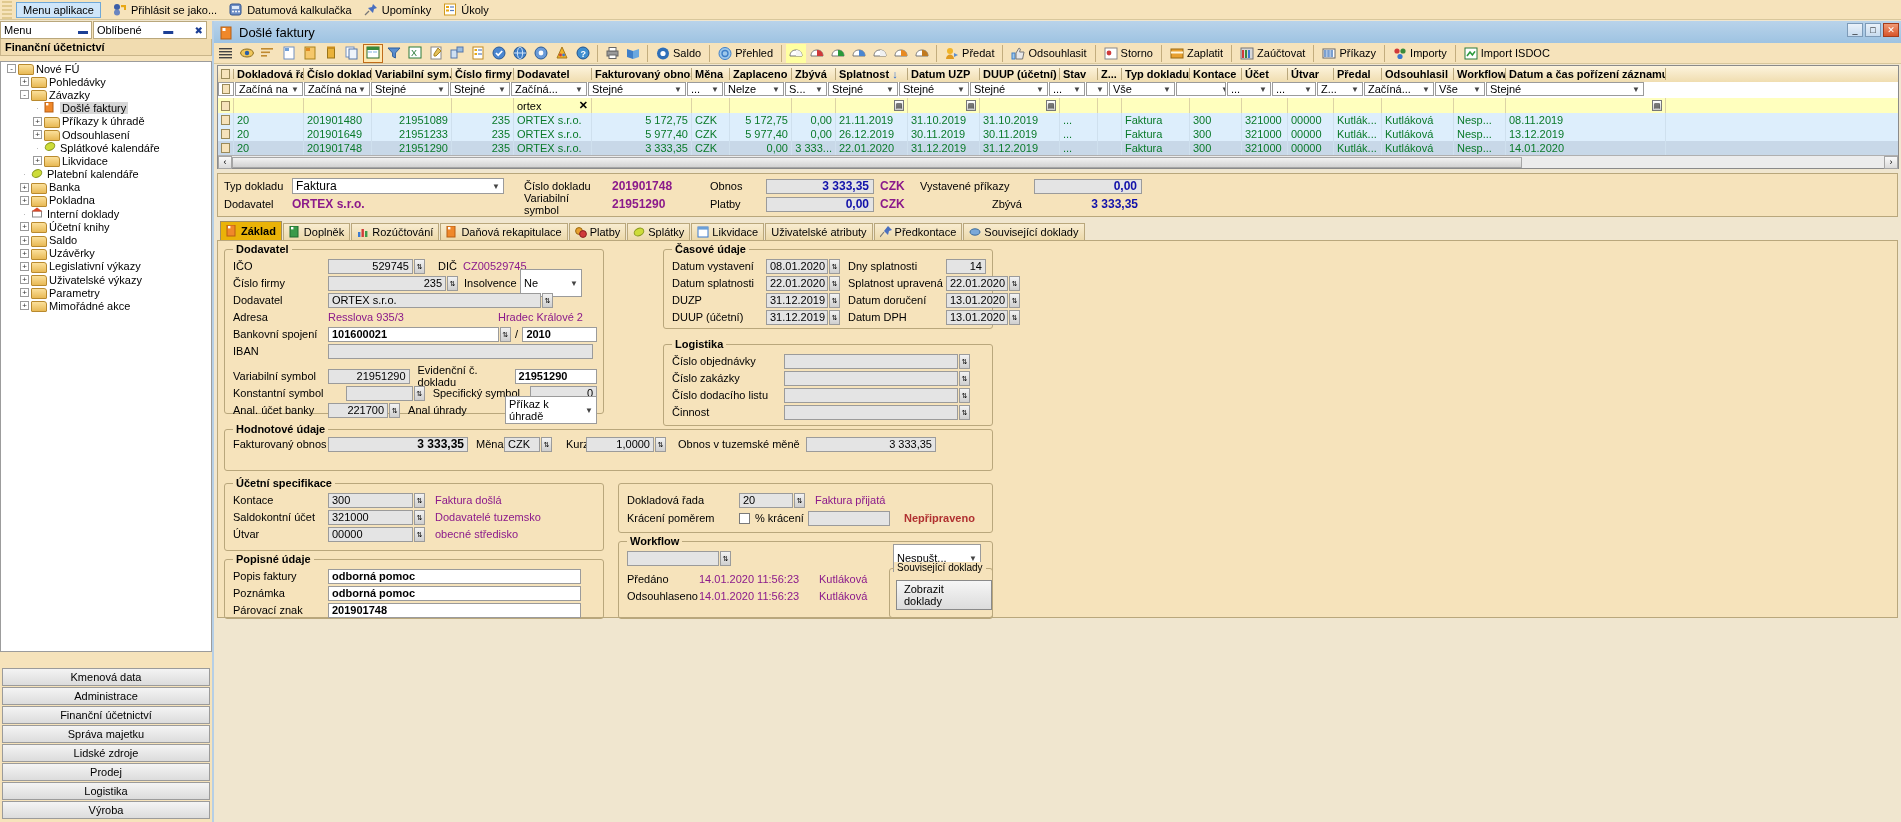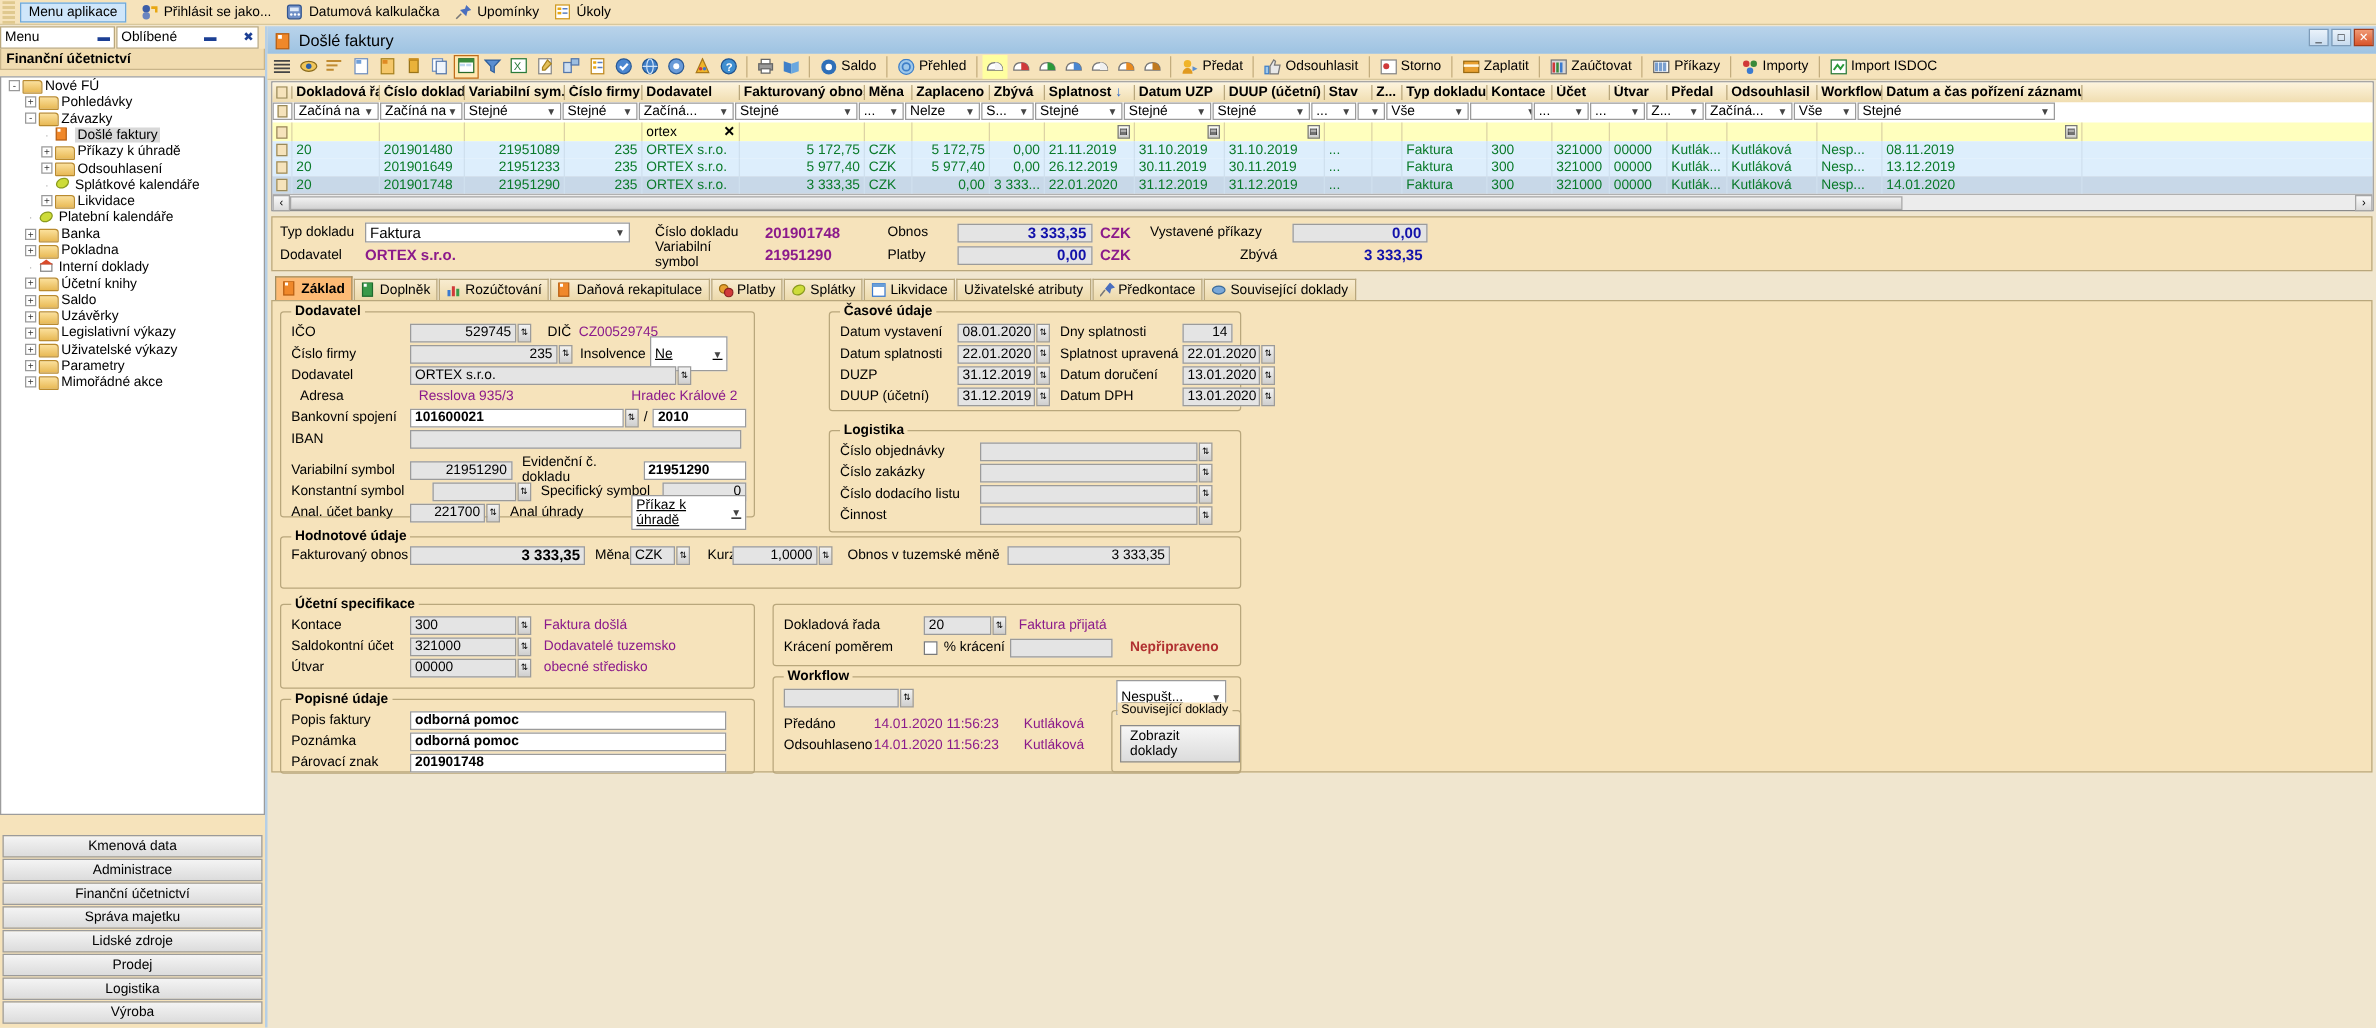--- a/index.html
+++ b/index.html
@@ -86,37 +86,37 @@
   .dval-purple { color:#8b1a8b; font-weight:bold; font-size:12px;}
   .dinput { background:#e4e4e4; border:1px solid #9b9b9b; height:15px; text-align:right; padding:0 4px;
             display:flex; align-items:center; justify-content:flex-end; color:#1111aa; font-weight:bold; font-size:12px;}
   .dsel { background:#fff; border:1px solid #9b9b9b; height:16px; display:flex; align-items:center;
           padding:0 3px; justify-content:space-between; font-size:12px;}
 
   
   .tabs { display:flex; align-items:flex-end; height:19px; margin:4px 0 0 6px; gap:1px;}
   .tab { display:flex; align-items:center; gap:3px; border:1px solid #b9a77c; border-bottom:none;
          background:linear-gradient(#f8ecd0,#ecd9ab); padding:1px 5px; height:17px; font-size:11px; white-space:nowrap;}
-  .tab.active { background:#fdba74; height:19px; font-weight:bold; border-color:#a08d62;}
+  .tab.active { background:#eab308; height:19px; font-weight:bold; border-color:#a08d62;}
 
   
   .panelzone { position:relative; margin:0 3px; background:#f6e3bb; border:1px solid #b9a77c; height:378px;}
   .grp { position:absolute; border:1px solid #b9a77c; border-radius:3px; }
   .grpttl { position:absolute; top:-7px; left:8px; background:#f6e3bb; padding:0 3px; font-weight:bold; font-size:11px;}
   .frow { display:flex; align-items:center; height:16px; font-size:11px; }
   .flab { flex:none; }
   .fin { background:#e4e4e4; border:1px solid #9b9b9b; height:15px; display:flex; align-items:center; padding:0 3px;}
   .fin.white { background:#fff;font-weight:bold; }
   .fin.r { justify-content:flex-end; }
   .spin { width:11px; height:15px; border:1px solid #9b9b9b; background:linear-gradient(#f2f2f2,#cfcfcf);
           font-size:7px; text-align:center; line-height:13px; flex:none; margin-left:1px;}
   .ptext { color:#8b1a8b; }
   .rtext { color:#b03030; }
   .combo { background:#fff; border:1px solid #9b9b9b; height:28px; display:flex; align-items:center;
-           justify-content:space-between; padding:0 3px; font-size:11px;text-decoration:underline;}
+           justify-content:space-between; padding:0 3px; font-size:11px;}
   .btn3d { border:1px solid #8a8a8a; background:linear-gradient(#f6f6f6,#dcdcdc); padding:2px 7px; font-size:11px;}
   .cbx { width:11px; height:11px; border:1px solid #7a7a7a; background:#fff; flex:none;}
 </style>
 </head>
 <body>
 
 <div class="appbar">
   <div class="grip"></div>
   <div class="menu-app">Menu aplikace</div>
   <div class="appitem">
@@ -992,21 +992,21 @@
           <div class="combo" style="width:62px;">
             <span>Ne</span>
             <span class="chevron">▼</span>
           </div>
         </div>
         <div class="frow" style="margin-top:1px;">
           <span class="flab" style="width:95px;">Dodavatel</span>
           <div class="fin" style="width:213px;">ORTEX s.r.o.</div>
           <div class="spin">⇅</div>
         </div>
-        <div class="frow" style="margin-top:1px;justify-content:center;">
+        <div class="frow" style="margin-top:1px;">
           <span class="flab" style="width:95px;">Adresa</span>
           <span class="ptext" style="width:170px;">Resslova 935/3</span>
           <span class="ptext">Hradec Králové 2</span>
         </div>
         <div class="frow" style="margin-top:1px;">
           <span class="flab" style="width:95px;">Bankovní spojení</span>
           <div class="fin white" style="width:174px;">101600021</div>
           <div class="spin">⇅</div>
           <span style="width:12px; text-align:center;">/</span>
           <div class="fin white" style="width:76px;">2010</div>

